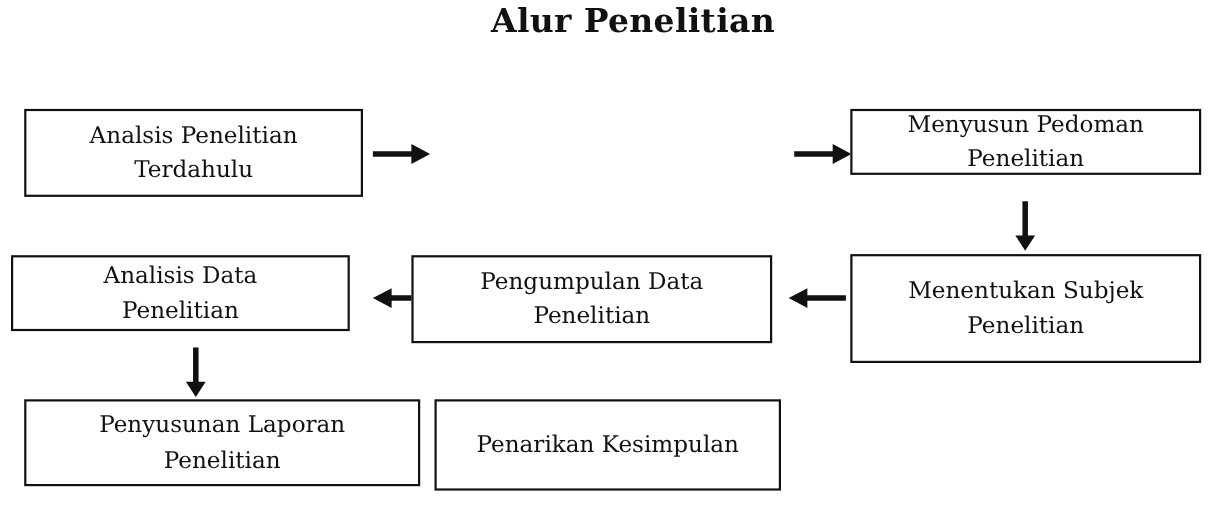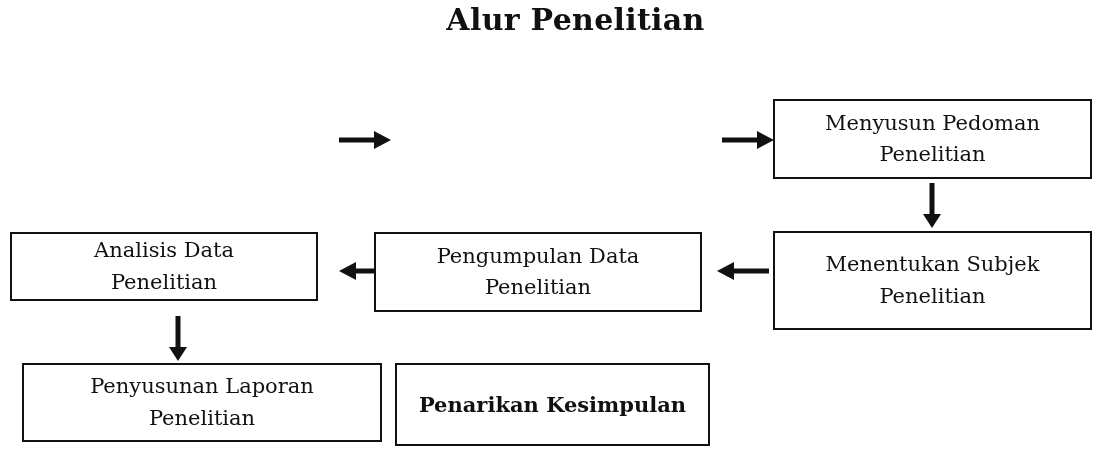--- a/index.html
+++ b/index.html
@@ -37,41 +37,45 @@
     justify-content: center;
     text-align: center;
     font-size: 21px;
     font-weight: 500;
     line-height: 1.5;
     white-space: pre-line;
     padding: 2px 8px;
   }
   .n-r1c1 { left: 22px;  top: 99px;  width: 308px; height: 80px; }
   .n-r1c2 { left: 395px; top: 99px;  width: 315px; height: 80px; }
-  .n-r1c3 { left: 773px; top: 99px;  width: 319px; height: 80px; }
+  .n-r1c3 { left: 773px; top: 99px;  width: 319px; height: 60px; }
   .n-r2c1 { left: 10px;  top: 232px; width: 308px; height: 69px; }
   .n-r2c2 { left: 374px; top: 232px; width: 328px; height: 80px; }
   .n-r2c3 { left: 773px; top: 231px; width: 319px; height: 99px; }
   .n-r3c1 { left: 22px;  top: 363px; width: 360px; height: 79px; }
-  .n-r3c2 { left: 395px; top: 363px; width: 315px; height: 83px; font-weight: bold; }
+  .n-r3c2 { left: 395px; top: 363px; width: 315px; height: 83px; }
   .arrow { position: absolute; }
   .a1 { left: 336px; top: 127px; }
   .a2 { left: 719px; top: 127px; }
   .a3 { left: 919px; top: 181px; }
   .a4 { left: 716px; top: 258px; }
   .a5 { left: 338px; top: 258px; }
   .a6 { left: 165px; top: 314px; }
 </style>
 </head>
 <body>
 
 <div class="canvas">
 
   <div class="title">Alur Penelitian</div>
 
+  <div class="node n-r1c1">
+    <span>Analsis Penelitian
+Terdahulu</span>
+  </div>
 
   <svg class="arrow a1" width="56" height="26" viewBox="0 0 56 26">
     <line x1="3" y1="13" x2="41" y2="13" stroke="#111111" stroke-width="5"></line>
     <polygon points="38,4 55,13 38,22" fill="#111111"></polygon>
   </svg>
 
 
   <svg class="arrow a2" width="56" height="26" viewBox="0 0 56 26">
     <line x1="3" y1="13" x2="41" y2="13" stroke="#111111" stroke-width="5"></line>
     <polygon points="38,4 55,13 38,22" fill="#111111"></polygon>

